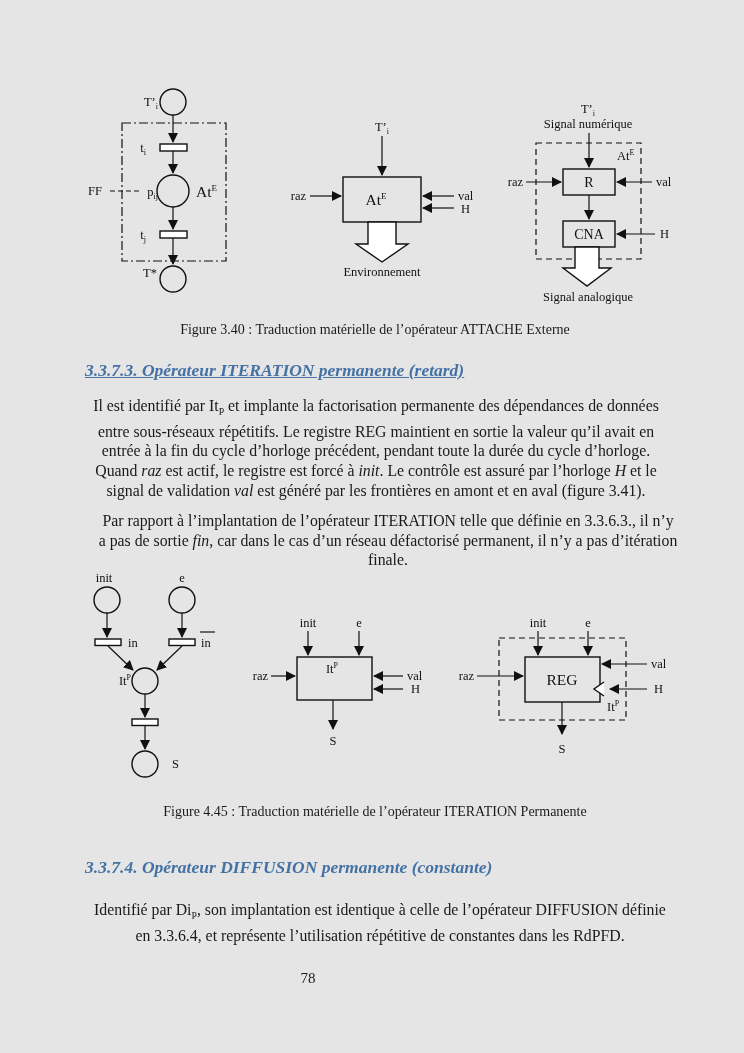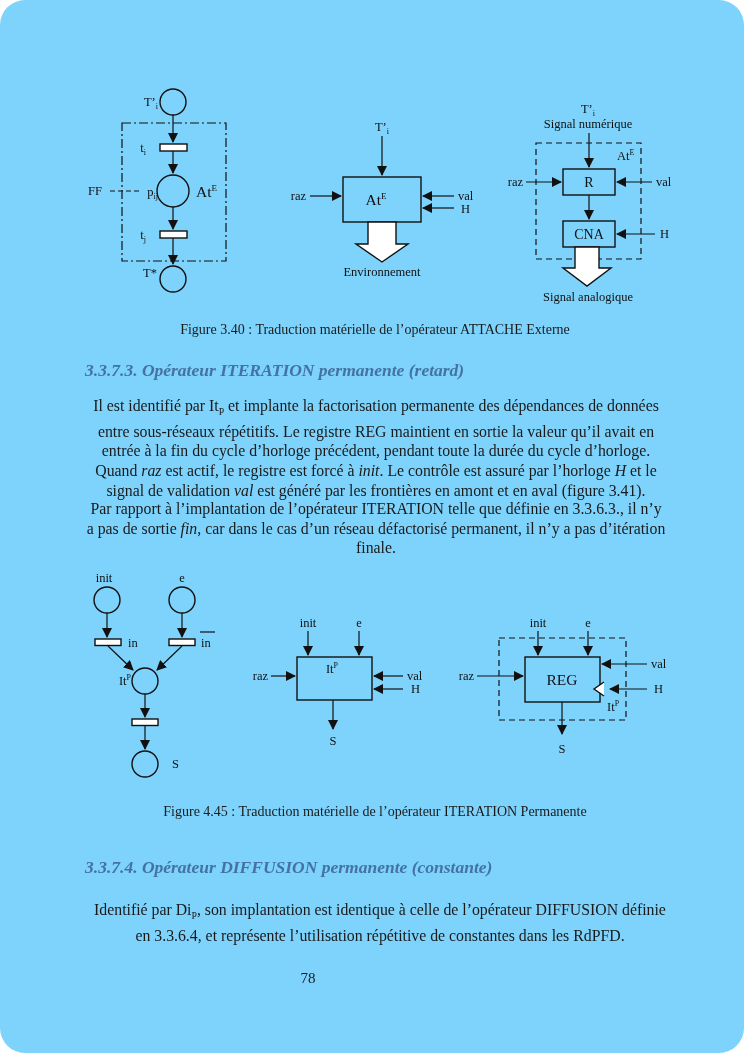--- a/index.html
+++ b/index.html
@@ -1,18 +1,18 @@
 <!DOCTYPE html>
 <html><head>
 <meta charset="utf-8">
 <style>
   html,body { margin:0; padding:0; background:#fff; }
   .page {
-    position:relative; width:744px; height:1053px; background:#7dd3fc;
-    font-family:"Liberation Serif", serif; color:#1a1a1a; overflow:hidden;border-radius:25px;
+    position:relative; width:744px; height:1053px; background:#e5e5e5;
+    font-family:"Liberation Serif", serif; color:#1a1a1a; overflow:hidden;
   }
   .caption {
     position:absolute; left:3px; width:744px; text-align:center;
     font-size:14px; color:#1a1a1a;
   }
   .sec-heading {
     position:absolute; left:85px; width:600px;
     font-size:17.5px; font-weight:bold; font-style:italic;
   }
   .para {
@@ -97,25 +97,25 @@
       <text class="mid" x="589" y="159" text-anchor="middle">CNA</text>
       <text class="lbl" x="660" y="158">H</text>
       <line class="thin" x1="655" y1="154" x2="617" y2="154" marker-end="url(#ah)"></line>
       <polygon class="wht" points="575,167 575,188 563,188 587,206 611,188 599,188 599,167"></polygon>
       <text class="lbl" x="588" y="221" text-anchor="middle">Signal analogique</text>
     </g>
   </svg>
 
   <div class="caption" style="top:322px">Figure 3.40 : Traduction matérielle de l’opérateur ATTACHE Externe</div>
 
-  <div class="sec-heading" style="top: 360px; color: rgb(68, 114, 164);">3.3.7.3. Opérateur ITERATION permanente (retard)</div>
+  <div class="sec-heading" style="top: 360px; color: rgb(68, 114, 164); text-decoration: underline;">3.3.7.3. Opérateur ITERATION permanente (retard)</div>
 
   <p class="para" style="top:396px; margin:0"><span>Il est identifié par It</span><sub>P</sub><span> et  implante la factorisation permanente des dépendances de données entre sous-réseaux répétitifs. Le registre REG maintient en sortie la valeur qu’il avait en entrée à la fin du cycle d’horloge précédent, pendant toute la durée du cycle d’horloge. Quand </span><i>raz</i><span> est actif, le registre est forcé à </span><i>init</i><span>. Le contrôle est assuré par l’horloge </span><i>H</i><span> et le signal de validation </span><i>val</i><span> est généré par les frontières en amont et en aval (figure 3.41).</span></p>
 
-  <p class="para" style="top:499px; margin:0"><span>Par rapport à l’implantation de l’opérateur ITERATION  telle que définie en 3.3.6.3., il n’y a pas de sortie </span><i>fin</i><span>, car dans le cas d’un réseau défactorisé permanent, il n’y a pas d’itération finale.</span></p>
+  <p class="para" style="top:499px; margin:12px"><span>Par rapport à l’implantation de l’opérateur ITERATION  telle que définie en 3.3.6.3., il n’y a pas de sortie </span><i>fin</i><span>, car dans le cas d’un réseau défactorisé permanent, il n’y a pas d’itération finale.</span></p>
 
   <svg class="figsvg" style="top:568px" width="744" height="230" viewBox="0 0 744 230">
 
     <g>
       <text class="lbl" x="104" y="14" text-anchor="middle">init</text>
       <circle class="shape" cx="107" cy="32" r="13"></circle>
       <text class="lbl" x="182" y="14" text-anchor="middle">e</text>
       <circle class="shape" cx="182" cy="32" r="13"></circle>
       <line class="thin" x1="107" y1="45" x2="107" y2="69" marker-end="url(#ah)"></line>
       <line class="thin" x1="182" y1="45" x2="182" y2="69" marker-end="url(#ah)"></line>

